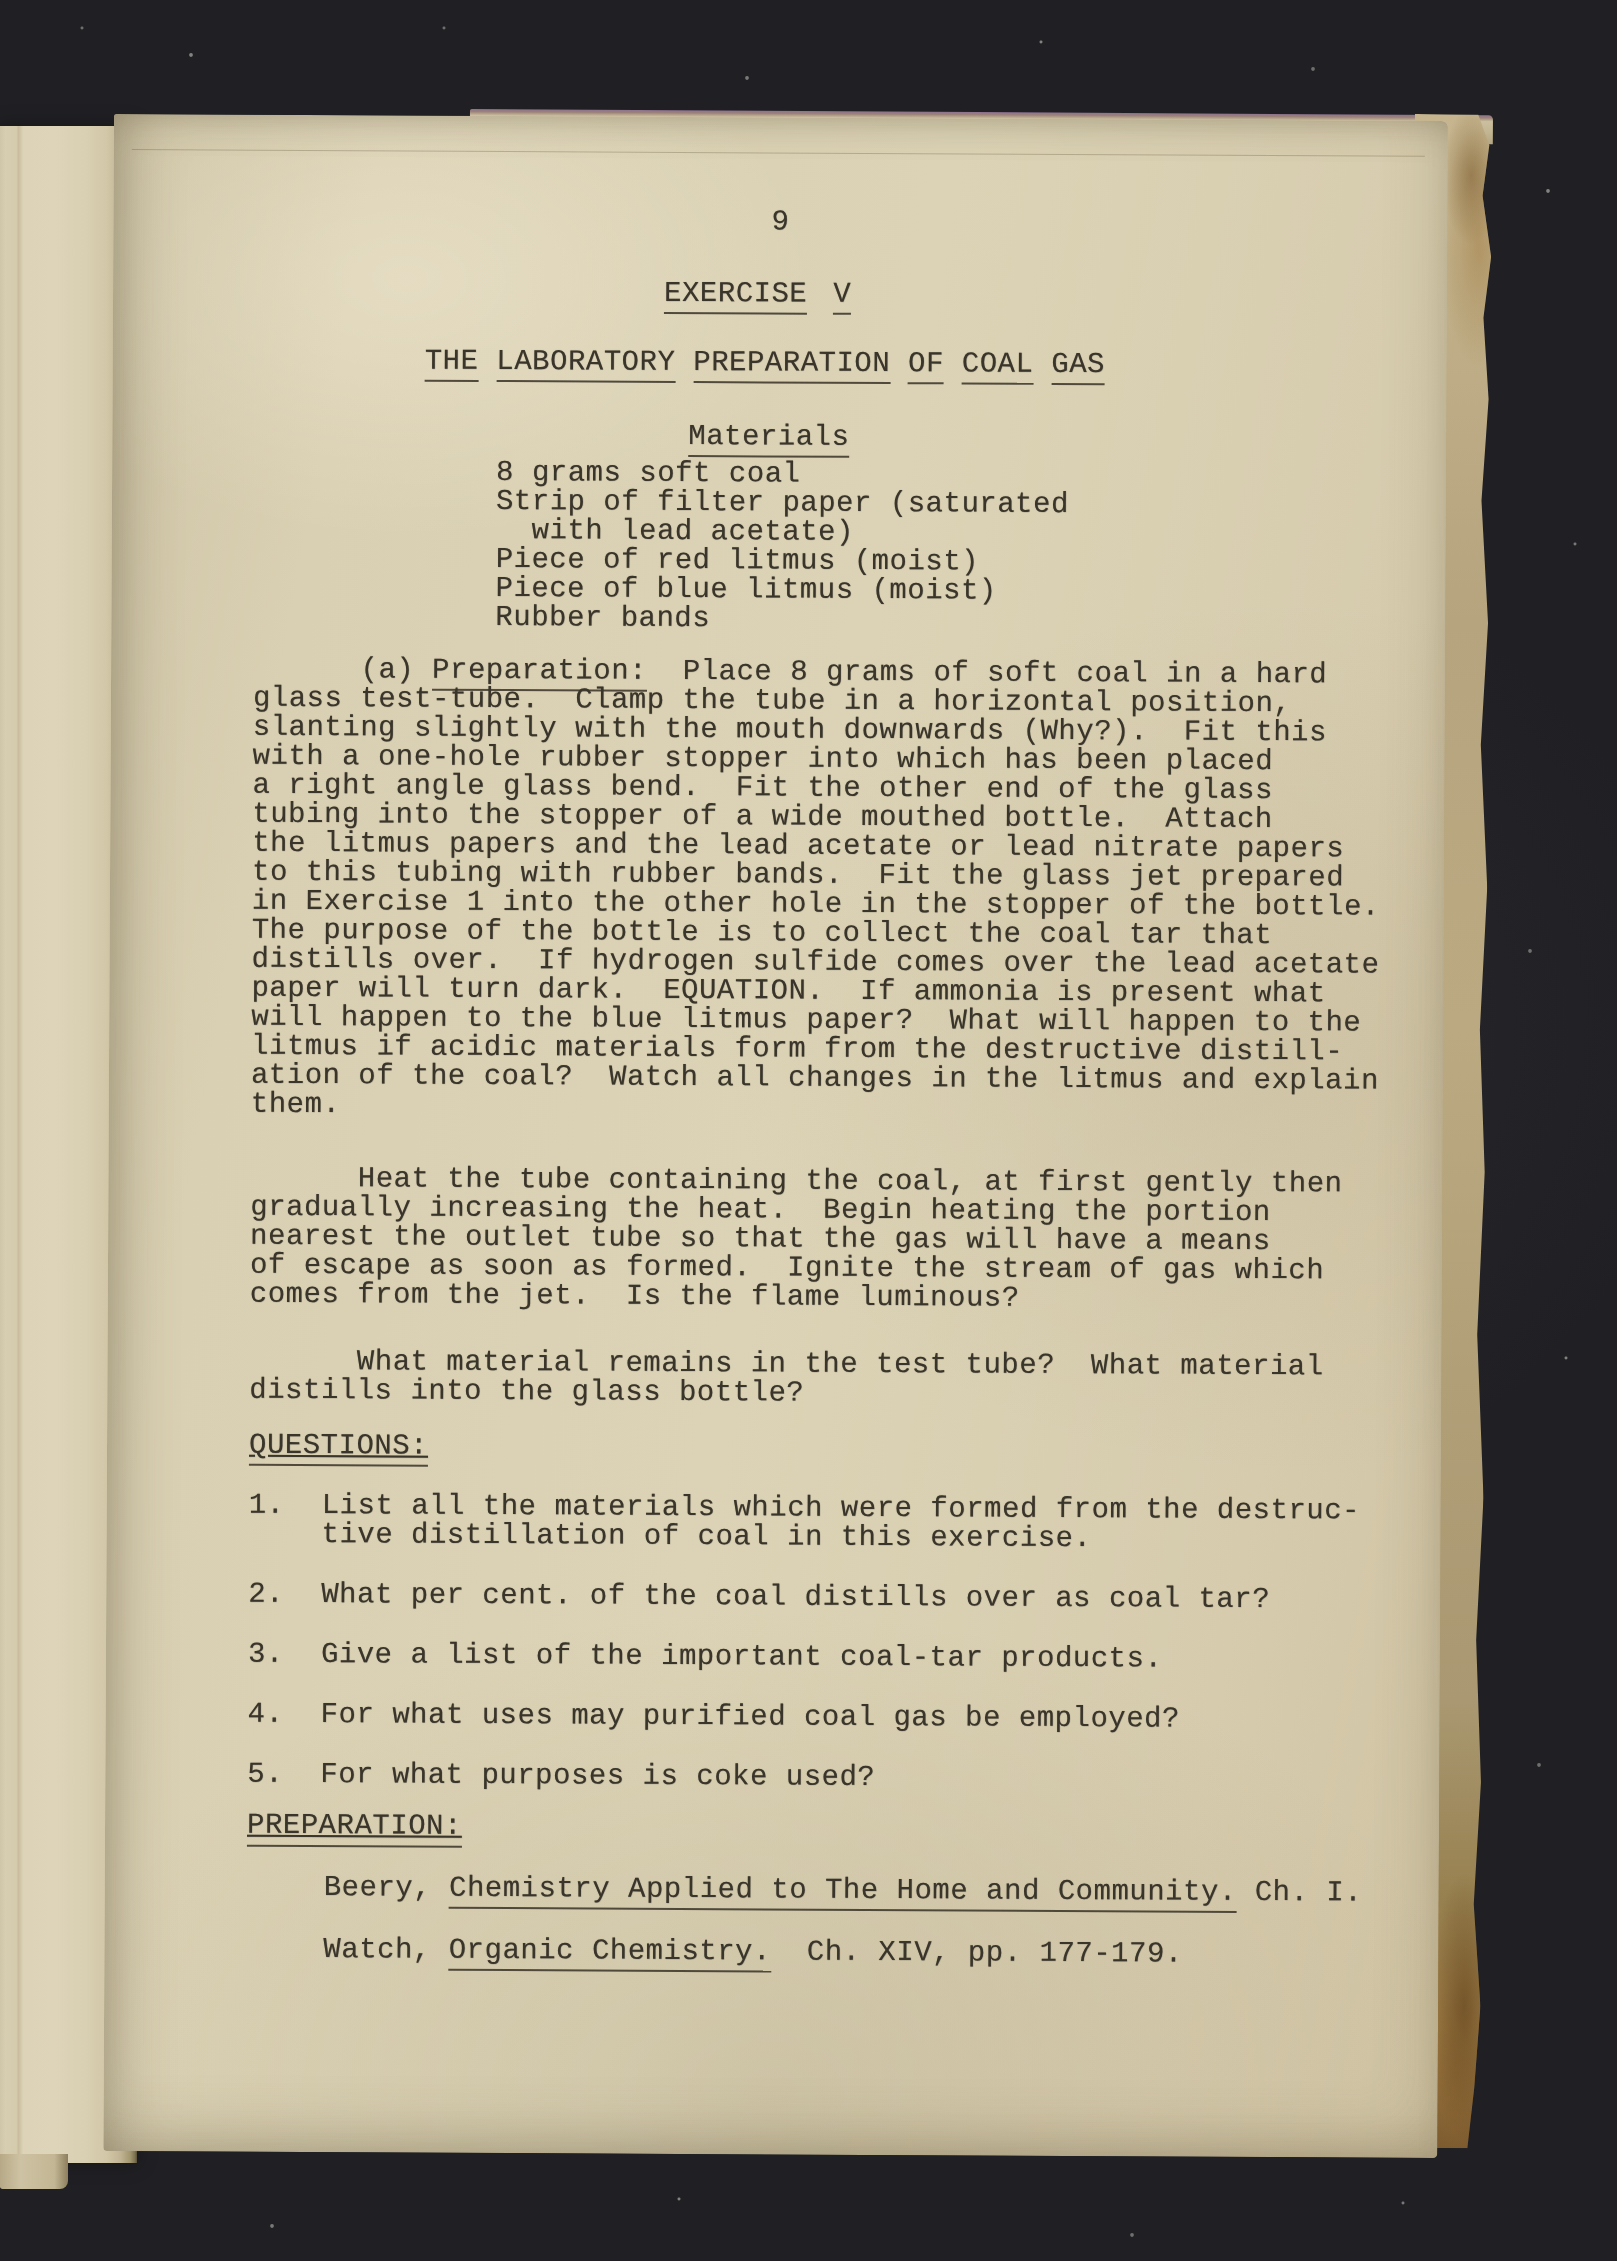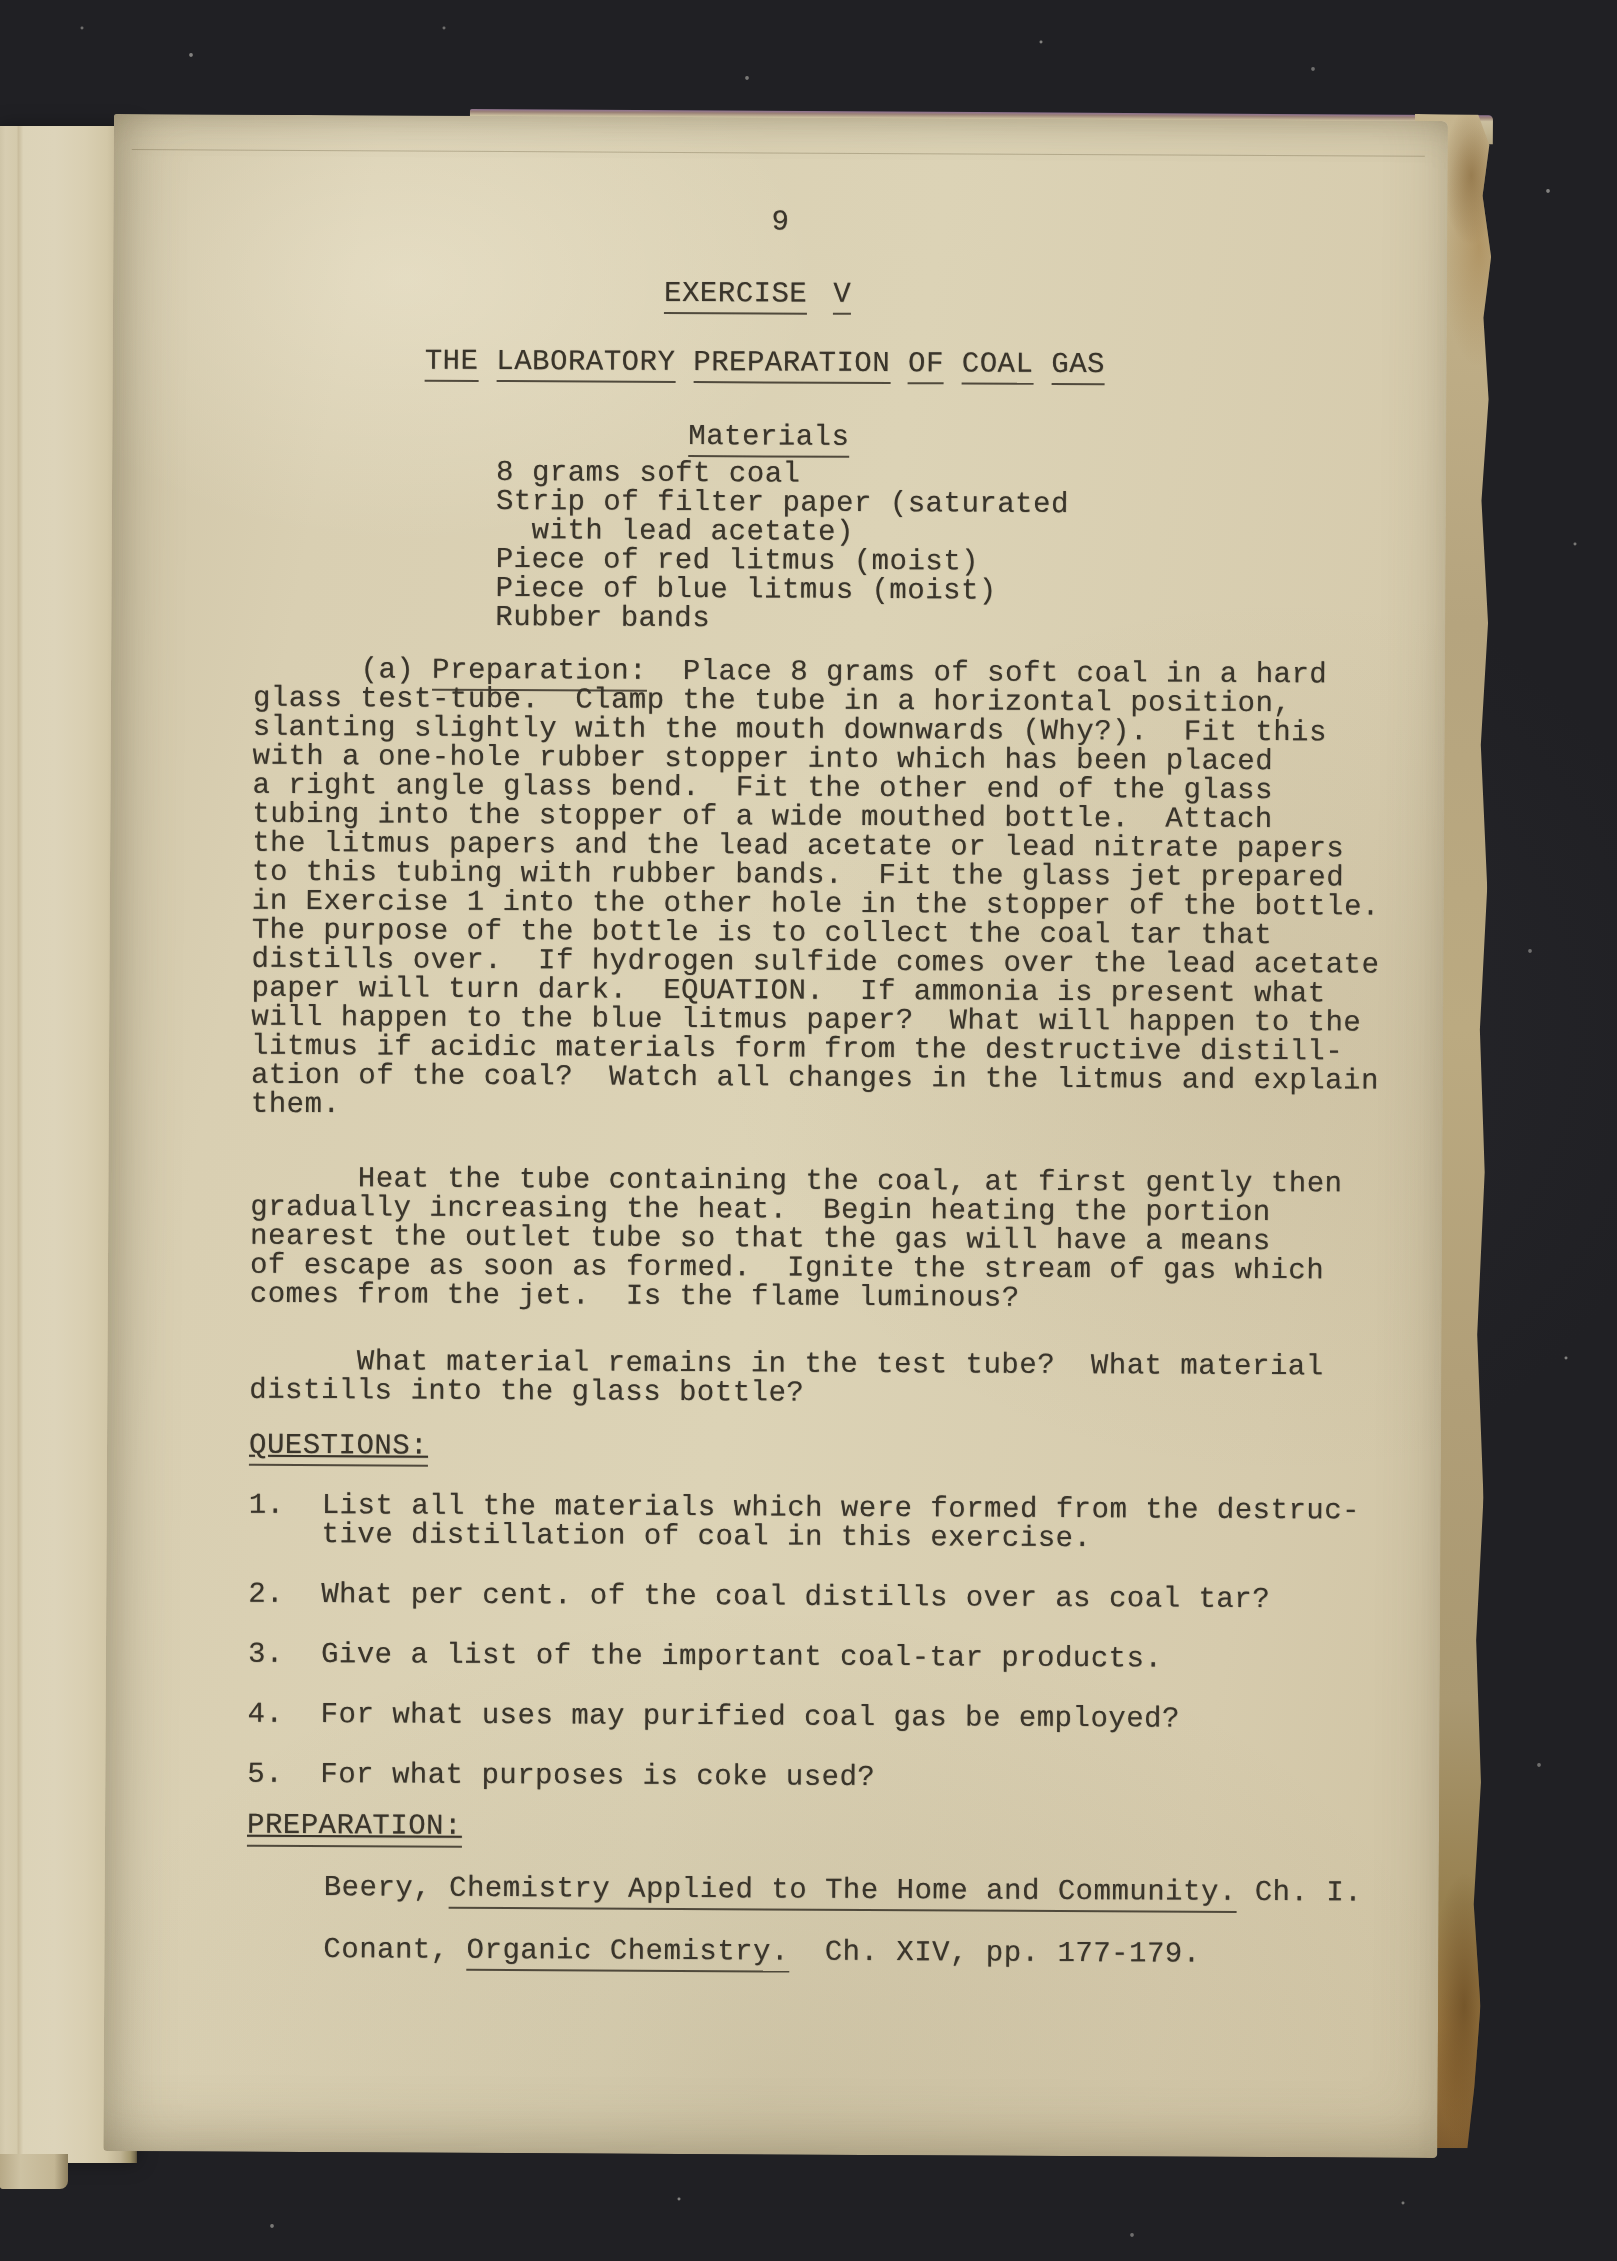--- a/index.html
+++ b/index.html
@@ -181,17 +181,17 @@
     </div>
     <div class="q">
       <span class="qnum">5.</span>
       <div class="qtext pre">For what purposes is coke used?</div>
     </div>
 
     <div class="r-head"><span class="u2">PREPARATION:</span></div>
 
     <div class="ref pre"><span>Beery, </span><span class="u">Chemistry Applied to The Home and Community.</span><span> Ch. I.</span></div>
 
-    <div class="ref pre"><span>Conant, </span><span class="u">Organic Chemistry.</span><span>  Ch. XIV, pp. 177-179.</span></div>
+    <div class="ref pre"><span>Watch, </span><span class="u">Organic Chemistry.</span><span>  Ch. XIV, pp. 177-179.</span></div>
 
   </div>
 </div>
 
 
 </body></html>

